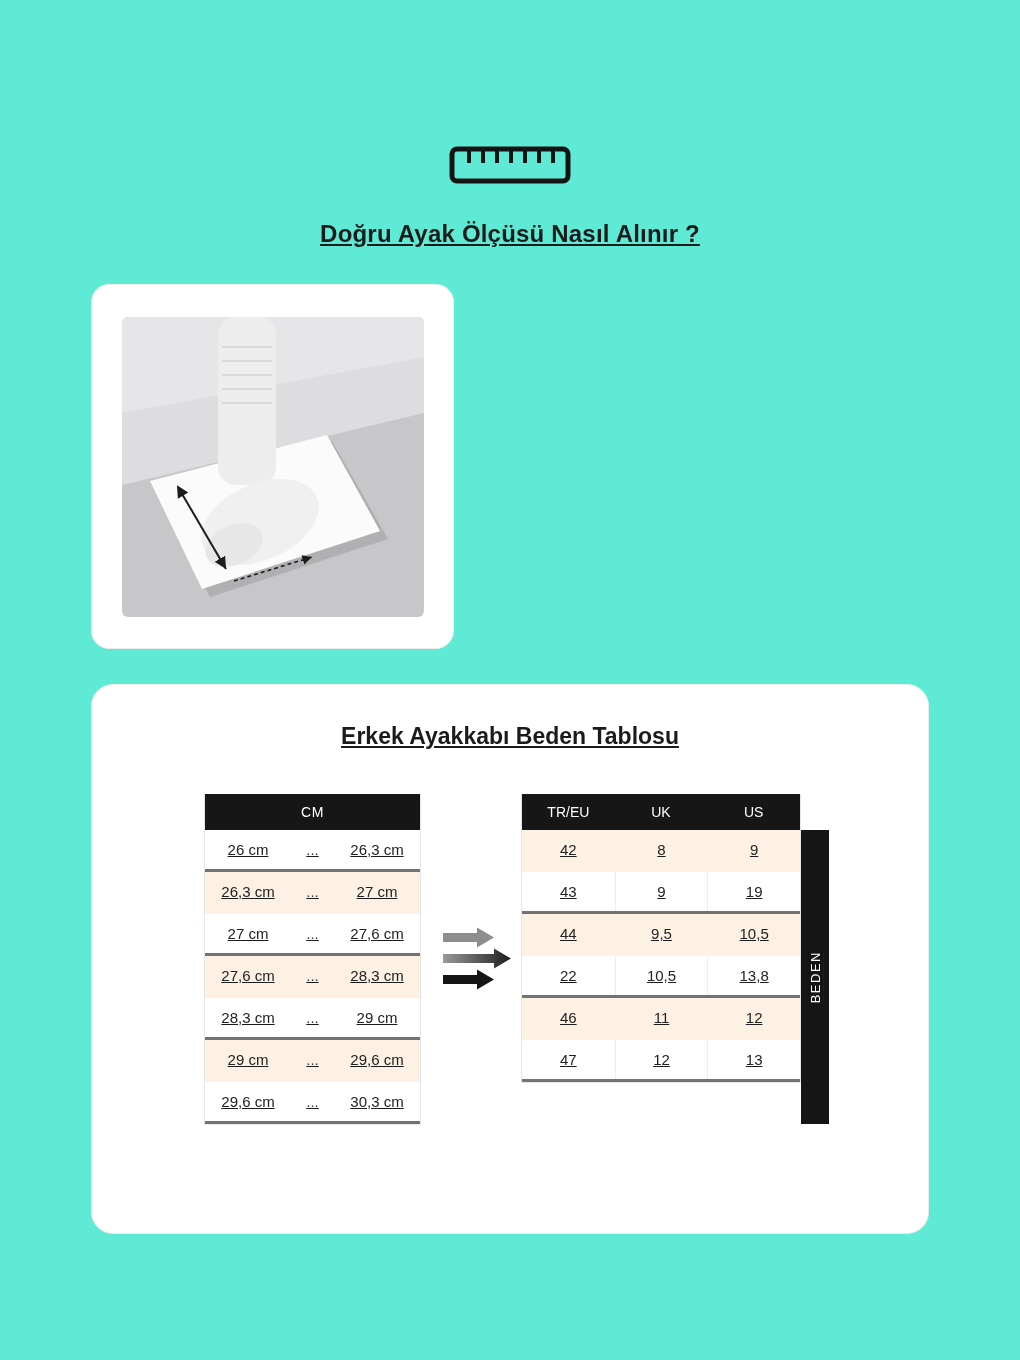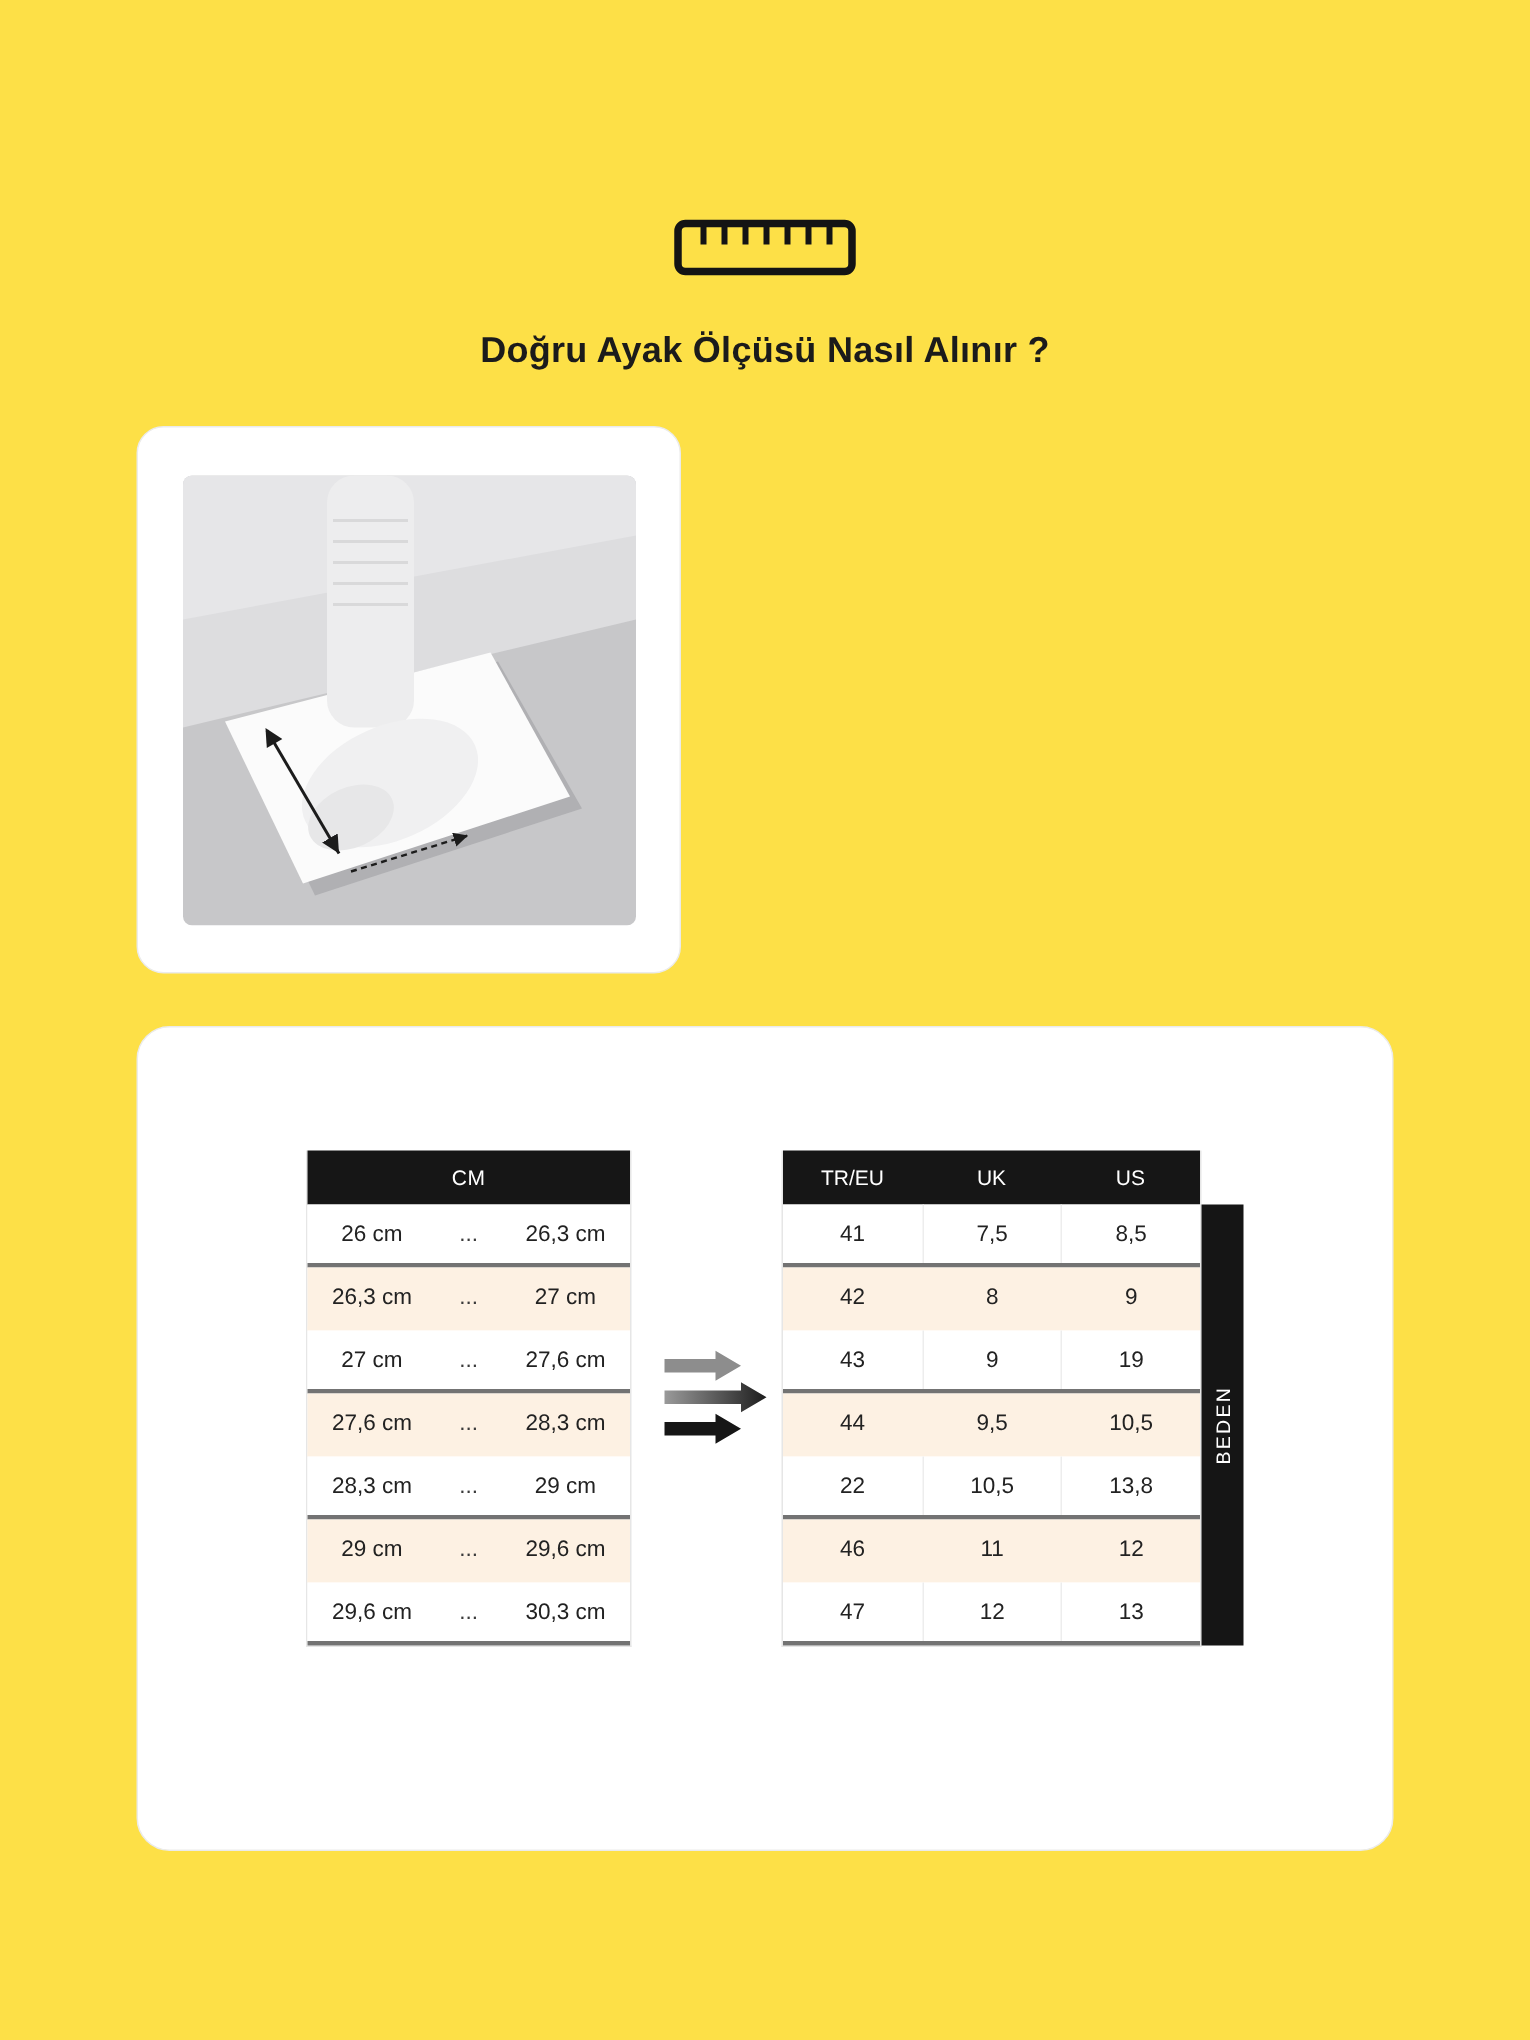--- a/index.html
+++ b/index.html
@@ -4,21 +4,21 @@
 <style>
   :root{
     --header-bg:#161616;
     --row-alt:#fdf1e3;
     --card-border:#ebebeb;
     --text:#3d3d3d;
   }
   *{box-sizing:border-box;}
   html,body{margin:0;padding:0;background:#ffffff;}
   body{font-family:"Liberation Sans", sans-serif; color:#1c1c1c;}
-  .page{position:relative;width:1020px;height:1360px;background:#fde047;overflow:hidden;margin:0 auto;}
+  .page{position:relative;width:1020px;height:1360px;background:#5eead4;overflow:hidden;margin:0 auto;text-decoration:underline;}
 
   .ruler-wrap{padding-top:146px;display:flex;justify-content:center;}
 
   .page-title{margin:36px 0 0;text-align:center;font-size:24px;font-weight:700;color:#1b1b1b;letter-spacing:.2px;}
 
   .top-row{display:flex;gap:28px;margin:36px 91px 0;height:365px;}
 
   .photo-card{flex:none;width:363px;height:365px;border:1px solid var(--card-border);border-radius:18px;
     display:flex;align-items:center;justify-content:center;background:#fff;}
   .illustration{width:302px;height:300px;border-radius:6px;overflow:hidden;display:block;}
@@ -124,20 +124,21 @@
 
         <line x1="112" y1="264" x2="190" y2="240" stroke="#1c1c1c" stroke-width="1.6" stroke-dasharray="4 3" marker-end="url(#ah-end)"></line>
       </svg>
     </div>
 
     <div class="instr-col">
     </div>
   </div>
 
   <div class="table-card">
+    <h2 class="table-title">Erkek Ayakkabı Beden Tablosu</h2>
 
     <div class="tables-row">
 
       <div class="dtable cm-table">
         <div class="thead single">CM</div>
         <div id="cm-rows">
             <div class="trow">
               <div class="cell from">26 cm</div>
               <div class="cell sep">...</div>
               <div class="cell to">26,3 cm</div>
@@ -189,25 +190,20 @@
         </svg>
       </div>
 
       <div class="dtable size-table">
         <div class="thead">
           <div class="hcell">TR/EU</div>
           <div class="hcell">UK</div>
           <div class="hcell">US</div>
         </div>
         <div id="size-rows">
-            <div class="trow">
-              <div class="cell">41</div>
-              <div class="cell">7,5</div>
-              <div class="cell">8,5</div>
-            </div>
             <div class="trow alt">
               <div class="cell">42</div>
               <div class="cell">8</div>
               <div class="cell">9</div>
             </div>
             <div class="trow">
               <div class="cell">43</div>
               <div class="cell">9</div>
               <div class="cell">19</div>
             </div>

